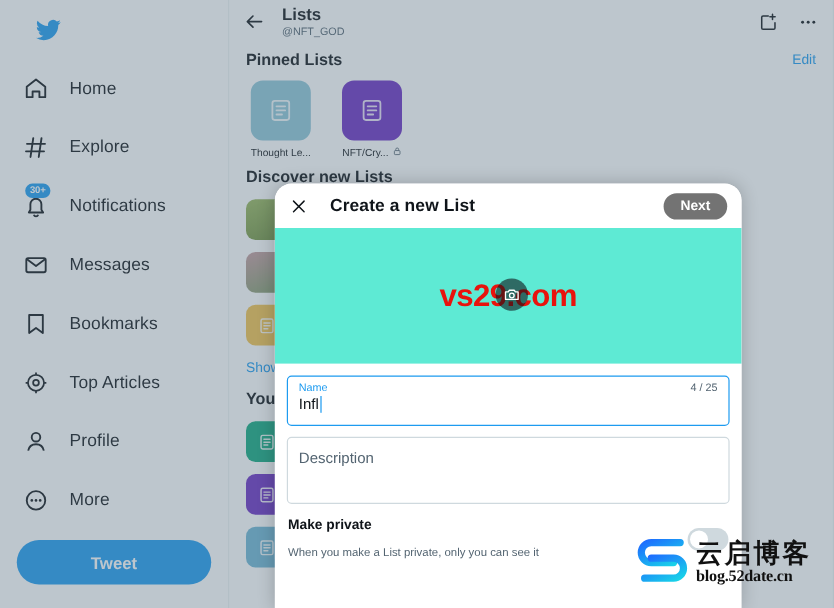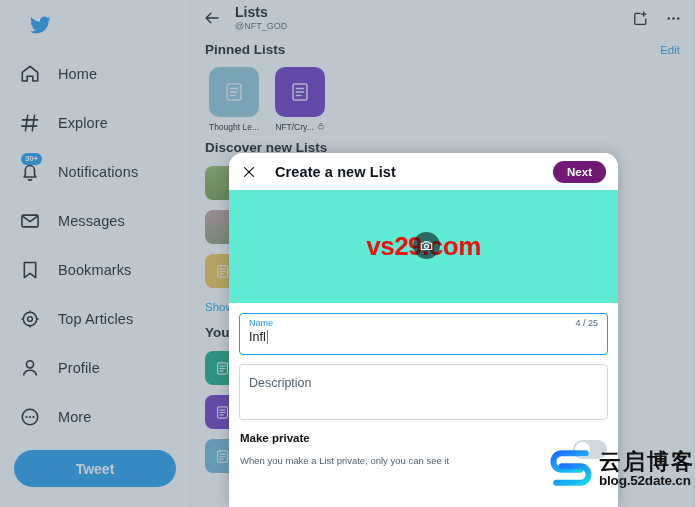--- a/index.html
+++ b/index.html
@@ -104,21 +104,21 @@
   .hicons { display: flex; align-items: center; gap: 16px; }
   .hicon { width: 17px; height: 17px; cursor: pointer; }
 
   .section-head {
     display: flex; align-items: center; justify-content: space-between;
     padding: 6px 14px 4px 14px;
   }
   .section-title { font-size: 13.5px; font-weight: 700; color: #0f1419; }
   .section-action { font-size: 11.5px; color: #1d9bf0; cursor: pointer; }
 
-  .pinned-row { display: flex; gap: 8px; padding: 6px 0 2px 14px; }
+  .pinned-row { display: flex; gap: 18px; padding: 6px 0 2px 14px; }
   .pinned { width: 58px; text-align: center; cursor: pointer; }
   .pin-thumb {
     width: 50px; height: 50px; border-radius: 10px;
     margin: 0 auto;
     display: flex; align-items: center; justify-content: center;
   }
   .pin-name {
     margin-top: 5px;
     font-size: 8.5px; color: #0f1419;
     white-space: nowrap; overflow: hidden;
@@ -156,21 +156,21 @@
     gap: 18px;
     background: #fff;
   }
   .close-x { width: 16px; height: 16px; cursor: pointer; flex: 0 0 16px; }
   .modal-title {
     flex: 1 1 auto;
     font-size: 14.5px; font-weight: 700; color: #0f1419;
     letter-spacing: .1px;
   }
   .next-btn {
-    background: #701a75; color: #fff;
+    background: #737373; color: #fff;
     border: none; border-radius: 999px;
     height: 22px; padding: 0 14px;
     font-size: 11.5px; font-weight: 700; cursor: pointer;
     font-family: "Liberation Sans", sans-serif;
   }
 
   .banner {
     position: relative;
     height: 113px;
     background: #5eead4;
@@ -240,24 +240,25 @@
   }
   .toggle::after {
     content: ""; position: absolute;
     left: 2px; top: 2px; width: 15px; height: 15px;
     border-radius: 50%; background: #fff;
   }
 
   
   .wm {
     position: absolute;
-    right: 0; bottom: 10px;
+    right: 19px; bottom: 10px;
     z-index: 60;
     display: flex; align-items: center; 
     user-select: none;
+    font-family: Liberation Serif, serif;
   }
   .wm-text { display: flex; flex-direction: column; align-items: flex-start; }
   .wm-cn {
     font-size: 22px; font-weight: 700; color: #111;
     letter-spacing: 2px; line-height: 1;
   }
   .wm-url {
     font-size: 13.5px; font-weight: 700; color: #111;
     letter-spacing: -0.2px; line-height: 1.25;
   }

